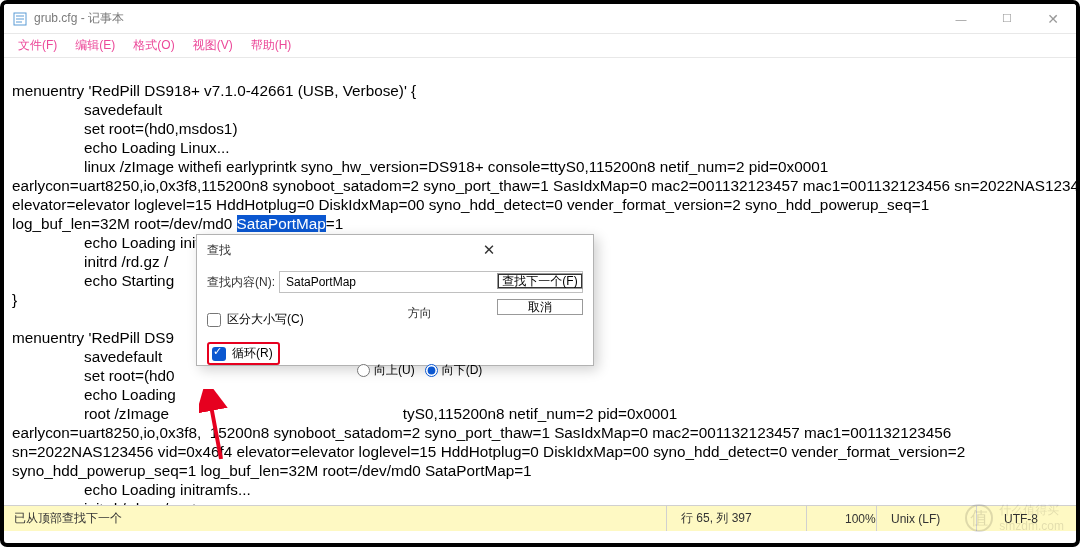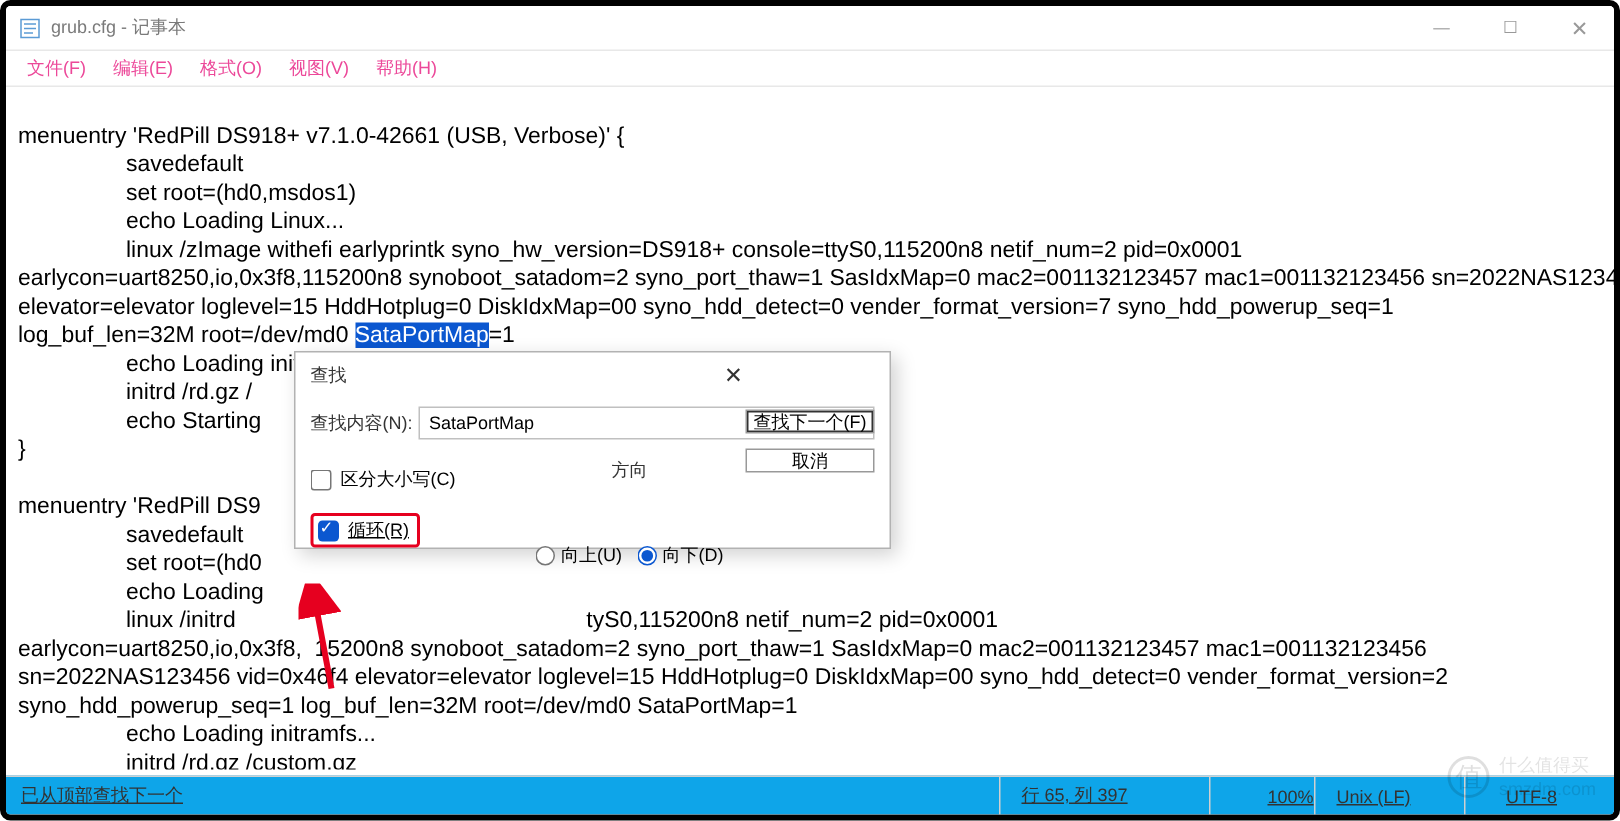--- a/index.html
+++ b/index.html
@@ -28,32 +28,32 @@
   .row { display: flex; align-items: center; margin-bottom: 10px; }
   .row label.lab { width: 72px; color: #333; }
   .row input[type=text] { flex: 1; height: 22px; border: 1px solid #c0c0c0; padding: 0 6px; font-size: 12px; background:#fff; }
   .btn { width: 86px; height: 16px; border: 1px solid #999; background: #fff; font-size: 12px; display:flex; align-items:center; justify-content:center; margin-left: 10px; cursor:pointer; }
   .btn.primary { box-shadow: inset 0 0 0 1px #333; }
   .chkrow { display: flex; align-items: center; margin-top: 18px; gap: 6px; }
   .chkrow input[type=checkbox]{ width: 14px; height: 14px; }
   .chk-wrap{ display:inline-flex; align-items:center; gap:6px; }
   .chkblue { appearance:none; width:14px; height:14px; border-radius:3px; background:#0b57d0; position:relative; }
   .chkblue::after{ content:"✓"; color:#fff; font-size:11px; position:absolute; left:1px; top:-2px;}
-  .redbox { border: 2px solid #e6001f; border-radius: 3px; padding: 1px 5px 1px 3px; display:inline-flex; align-items:center; gap:6px;text-decoration:underline;}
+  .redbox { border: 2px solid #e6001f; border-radius: 3px; padding: 1px 5px 1px 3px; display:inline-flex; align-items:center; gap:6px;}
   .direction { position:absolute; left: 340px; top: 40px; }
   .dir-label { font-size:12px; color:#333; margin-bottom:6px;font-family:Liberation Mono, monospace; }
   .radios { display:flex; gap:10px; align-items:center;margin-top:40px;}
   .radios label{ display:flex; align-items:center; gap:4px; font-size:12px;}
   input[type=radio]{ width:13px; height:13px; accent-color:#0b57d0;}
   .btncol { position:absolute; right:10px; top:8px; display:flex; flex-direction:column; gap:10px;}
   
   
   .arrow { position:absolute; left: 195px; top: 385px; z-index:9; pointer-events:none; }
   
-  .statusbar { position:absolute; bottom:0; left:0; right:0; height:26px; border-top:1px solid #d0d0d0; background:#0ea5e9; display:flex; align-items:center; font-size:12px; color:#333;text-decoration:underline; }
+  .statusbar { position:absolute; bottom:12px; left:0; right:0; height:26px; border-top:1px solid #d0d0d0; background:#fef9c3; display:flex; align-items:center; font-size:12px; color:#333; }
   .statusbar .sseg { padding: 0 14px; border-left:1px solid #d0d0d0; height:100%; display:flex; align-items:center; }
   .statusbar .sseg:first-child{ border-left:none; flex:1; padding-left:10px;}
   
   .watermark { position:absolute; right: 12px; bottom: 10px; opacity: 0.12; font-size: 18px; color:#000; display:flex; align-items:center; gap:6px; pointer-events:none; z-index:5;}
   .watermark .sm{ font-size:12px; opacity:0.9;}
 </style>
 </head>
 <body>
 
 <div class="titlebar">
@@ -81,32 +81,32 @@
   <div class="menuitem">帮助(H)</div>
 </div>
 
 <div class="editor">
 <span>menuentry 'RedPill DS918+ v7.1.0-42661 (USB, Verbose)' {</span>
 <span class="indent"></span><span>savedefault</span>
 <span class="indent"></span><span>set root=(hd0,msdos1)</span>
 <span class="indent"></span><span>echo Loading Linux...</span>
 <span class="indent"></span><span>linux /zImage withefi earlyprintk syno_hw_version=DS918+ console=ttyS0,115200n8 netif_num=2 pid=0x0001</span>
 <span>earlycon=uart8250,io,0x3f8,115200n8 synoboot_satadom=2 syno_port_thaw=1 SasIdxMap=0 mac2=001132123457 mac1=001132123456 sn=2022NAS123456 vid=0x46f4</span>
-<span>elevator=elevator loglevel=15 HddHotplug=0 DiskIdxMap=00 syno_hdd_detect=0 vender_format_version=7 syno_hdd_powerup_seq=1</span>
+<span>elevator=elevator loglevel=15 HddHotplug=0 DiskIdxMap=00 syno_hdd_detect=0 vender_format_version=2 syno_hdd_powerup_seq=1</span>
 <span>log_buf_len=32M root=/dev/md0 </span><span class="hl">SataPortMap</span><span>=1</span>
 <span class="indent"></span><span>echo Loading initramfs...</span>
 <span class="indent"></span><span>initrd /rd.gz /</span>
 <span class="indent"></span><span>echo Starting</span>
 <span>}</span>
 
 <span>menuentry 'RedPill DS9</span>
 <span class="indent"></span><span>savedefault</span>
 <span class="indent"></span><span>set root=(hd0</span>
 <span class="indent"></span><span>echo Loading</span>
-<span class="indent"></span><span>linux /initrd</span>                                                       <span>tyS0,115200n8 netif_num=2 pid=0x0001</span>
+<span class="indent"></span><span>root /zImage</span>                                                       <span>tyS0,115200n8 netif_num=2 pid=0x0001</span>
 <span>earlycon=uart8250,io,0x3f8,</span>  <span>15200n8 synoboot_satadom=2 syno_port_thaw=1 SasIdxMap=0 mac2=001132123457 mac1=001132123456</span>
 <span>sn=2022NAS123456 vid=0x46f4 elevator=elevator loglevel=15 HddHotplug=0 DiskIdxMap=00 syno_hdd_detect=0 vender_format_version=2</span>
 <span>syno_hdd_powerup_seq=1 log_buf_len=32M root=/dev/md0 SataPortMap=1</span>
 <span class="indent"></span><span>echo Loading initramfs...</span>
 <span class="indent"></span><span>initrd /rd.gz /custom.gz</span>
 <span class="indent"></span>
 </div>
 
 <div class="dialog">
   <div class="dlg-title">

